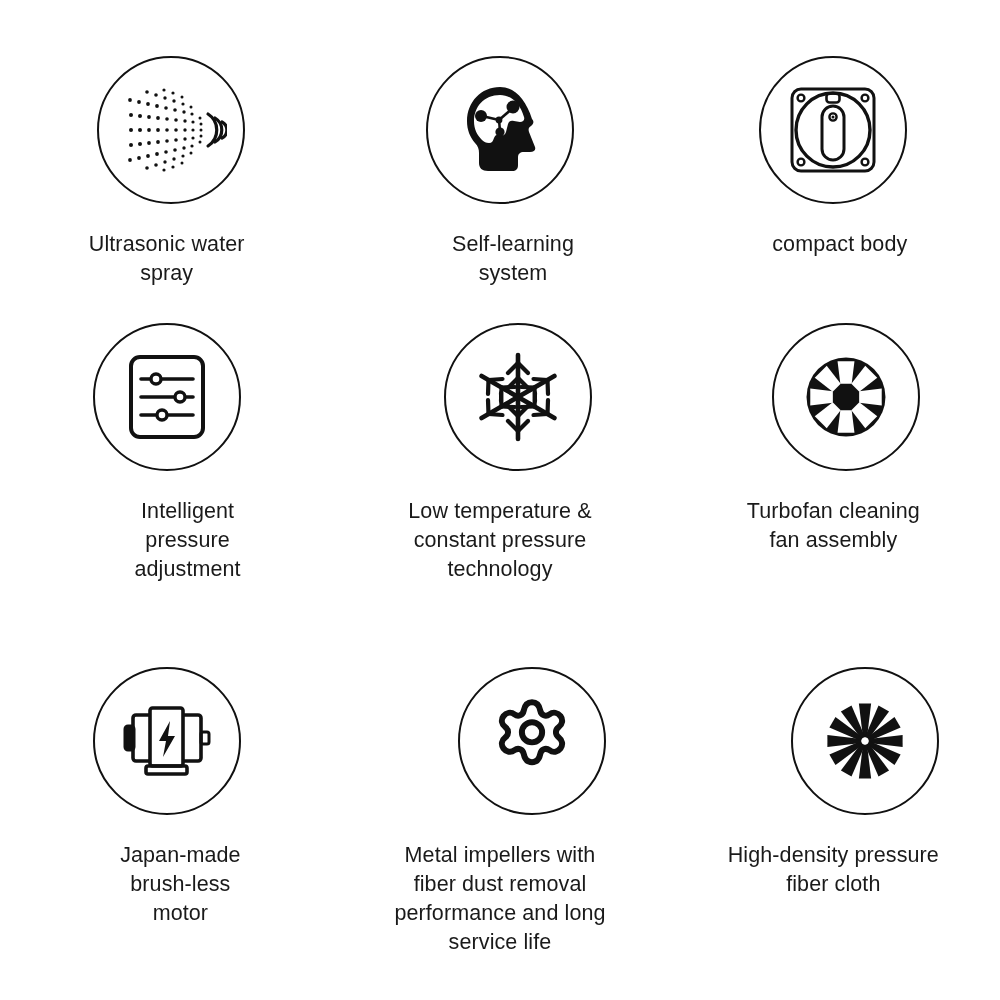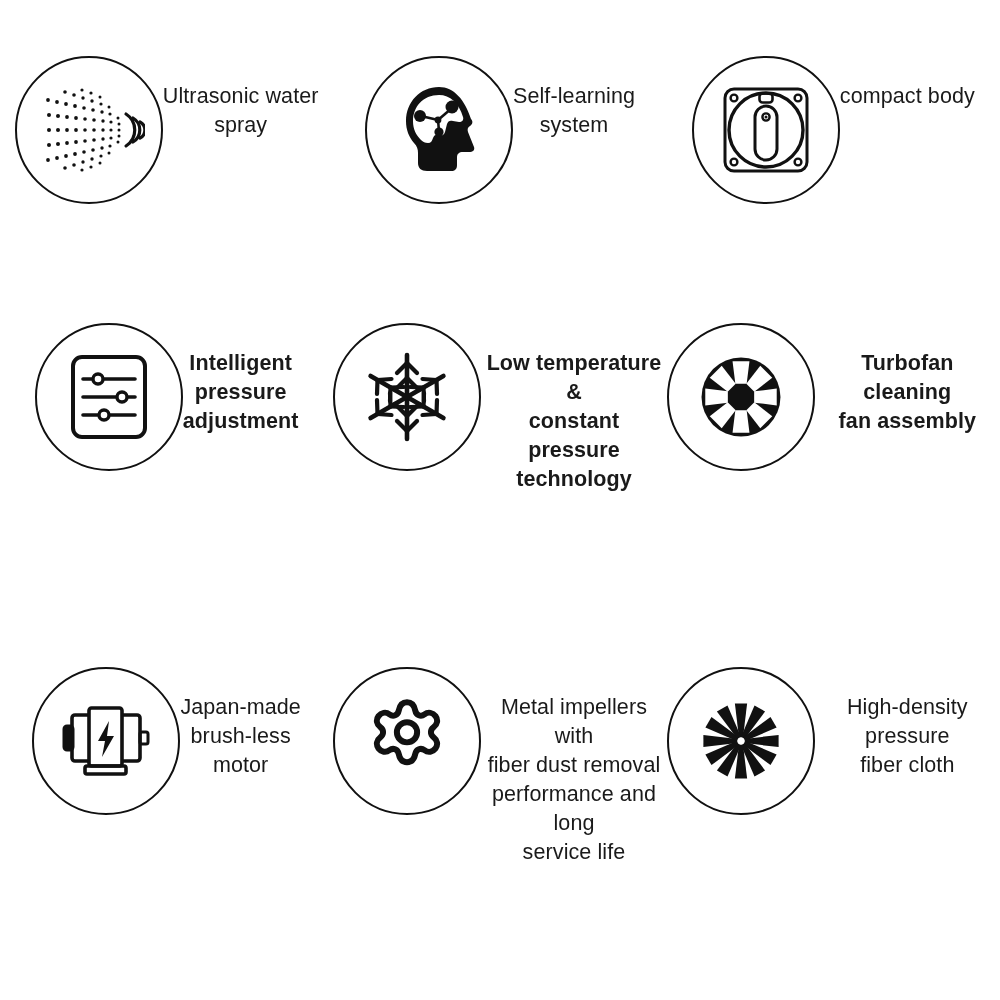--- a/index.html
+++ b/index.html
@@ -23,26 +23,27 @@
     display: grid;
     grid-template-columns: repeat(3, 1fr);
     grid-template-rows: 315px 340px 345px;
     align-items: start;
     justify-items: center;
   }
 
   .feature-card {
     width: 100%;
     display: flex;
-    align-items: flex-start;
+    flex-direction: column;
+    align-items: flex-end;
   }
 
   
   .row1 .feature-card { padding-top: 56px; }
-  .row2 .feature-card { padding-top: 8px; font-weight: bold; }
+  .row2 .feature-card { padding-top: 8px; }
   .row3 .feature-card { padding-top: 12px; }
 
   .icon-badge {
     width: 148px;
     height: 148px;
     border: 2px solid #111111;
     border-radius: 50%;
     display: flex;
     align-items: center;
     justify-content: center;

